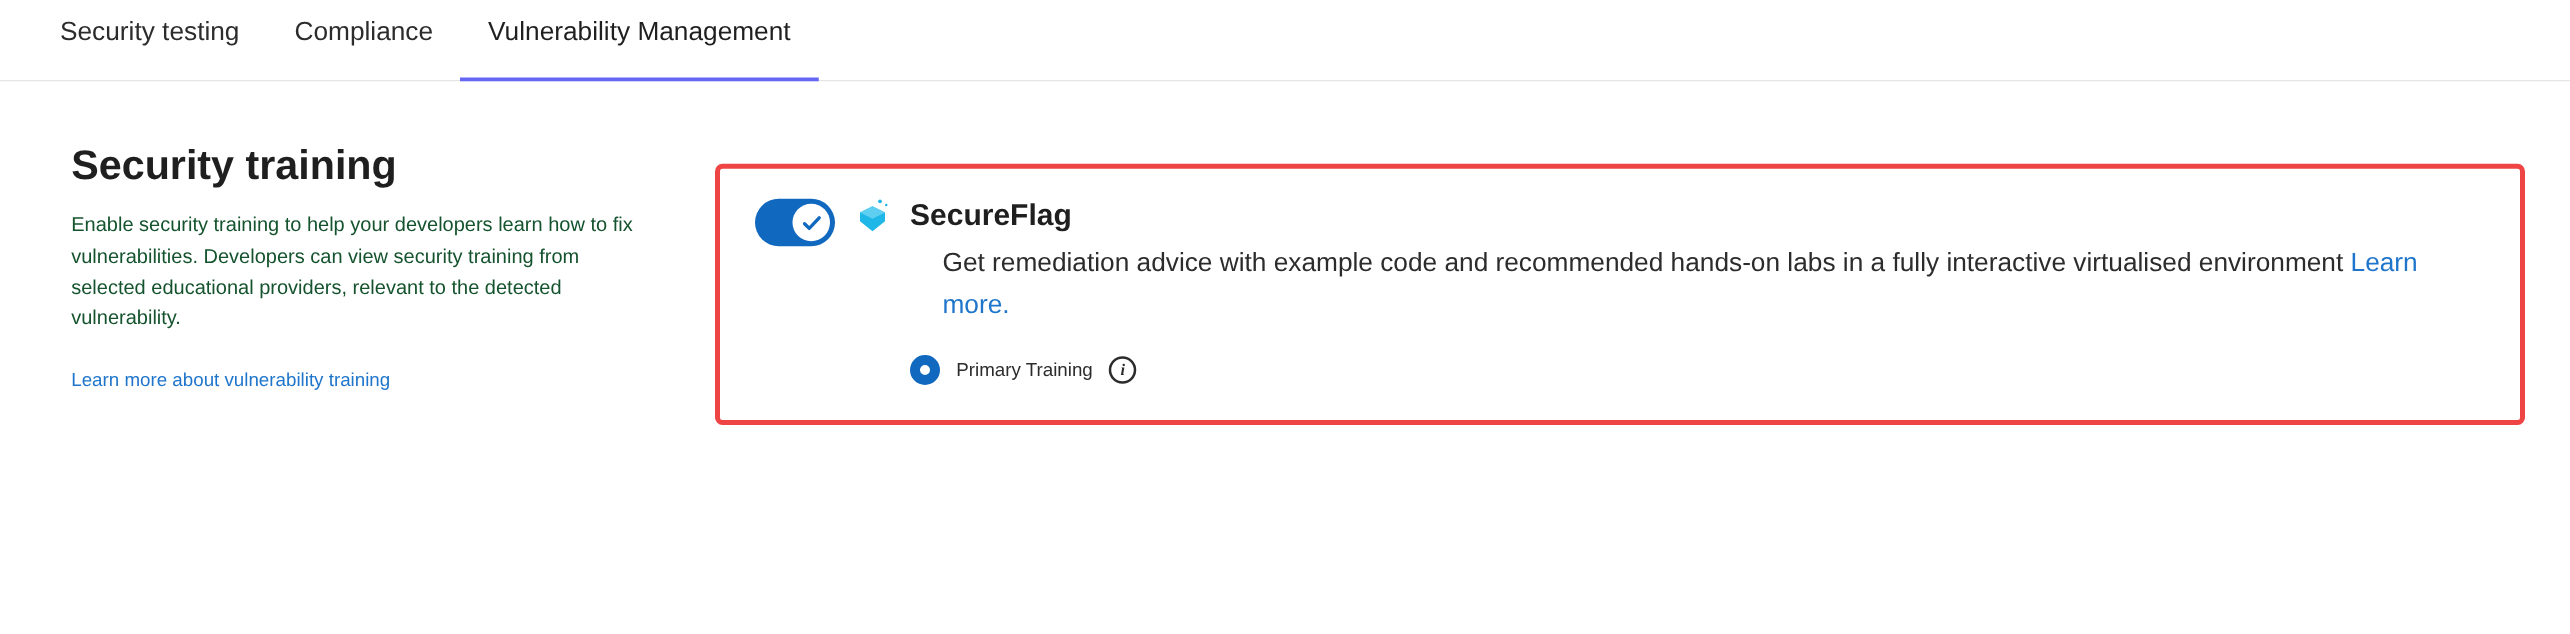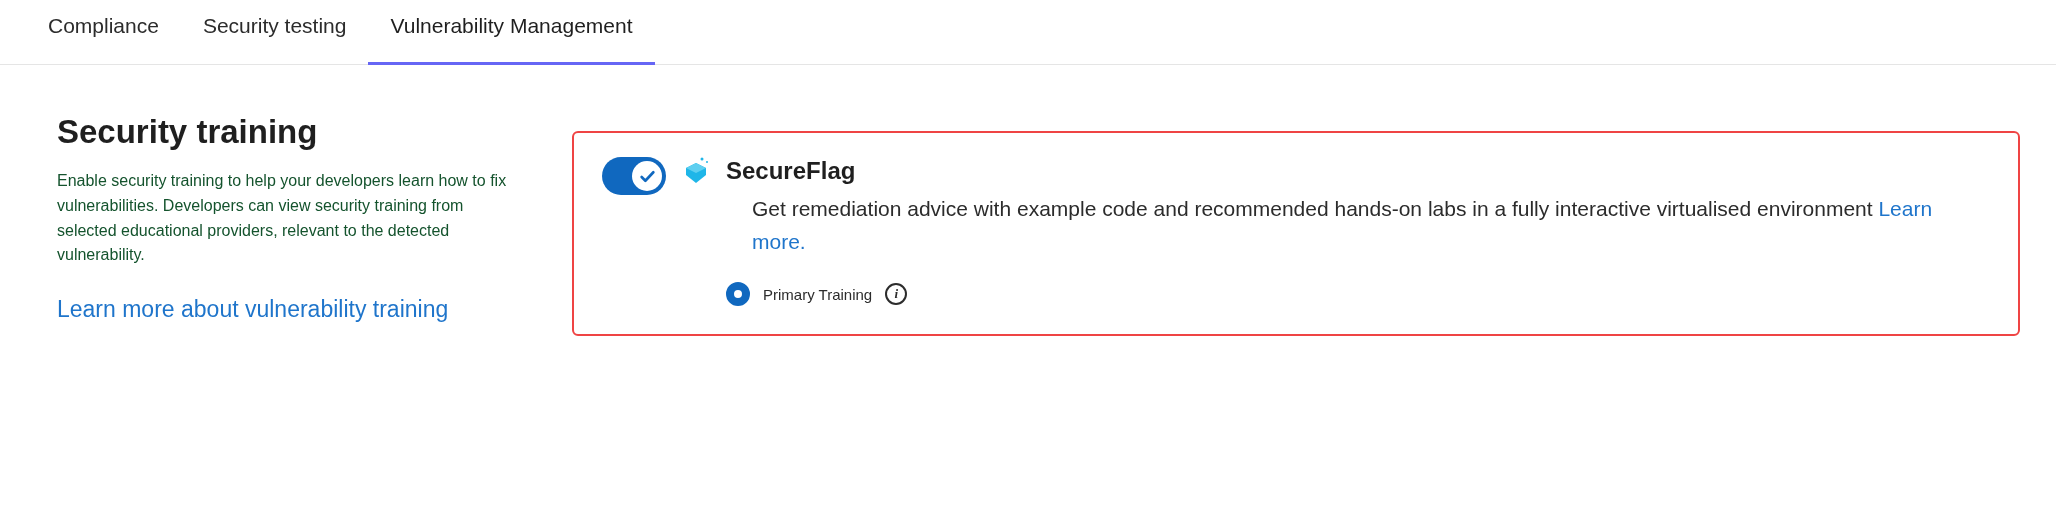--- a/index.html
+++ b/index.html
@@ -52,28 +52,28 @@
       color: #1f1f1f;
       margin-bottom: 18px;
     }
     .section-desc {
       font-size: 16px;
       line-height: 1.55;
       color: #14532d;
       margin-bottom: 28px;
     }
     .learn-link {
-      font-size: 23px;
+      font-size: 15px;
       color: #1f75cb;
       text-decoration: none;
       cursor: pointer;
     }
     .card {
       flex: 1;
-      border: 2px solid #ef4444;
+      border: 4px solid #ef4444;
       border-radius: 6px;
       padding: 24px 28px 28px 28px;
       display: flex;
       align-items: flex-start;
       gap: 14px;
       margin-top: 18px;
     }
     .toggle {
       width: 64px;
       height: 38px;
@@ -156,22 +156,22 @@
       font-style: italic;
       color: #2c2c2c;
       cursor: pointer;
       flex-shrink: 0;
     }
   </style>
 </head>
 <body>
 
 <div class="tabs">
+  <div class="tab">Security testing</div>
   <div class="tab">Compliance</div>
-  <div class="tab">Security testing</div>
   <div class="tab active">Vulnerability Management</div>
 </div>
 
 <div class="content">
   <div class="left-col">
     <h2 class="section-title">Security training</h2>
     <p class="section-desc">Enable security training to help your developers learn how to fix vulnerabilities. Developers can view security training from selected educational providers, relevant to the detected vulnerability.</p>
     <a class="learn-link">Learn more about vulnerability training</a>
   </div>
 

